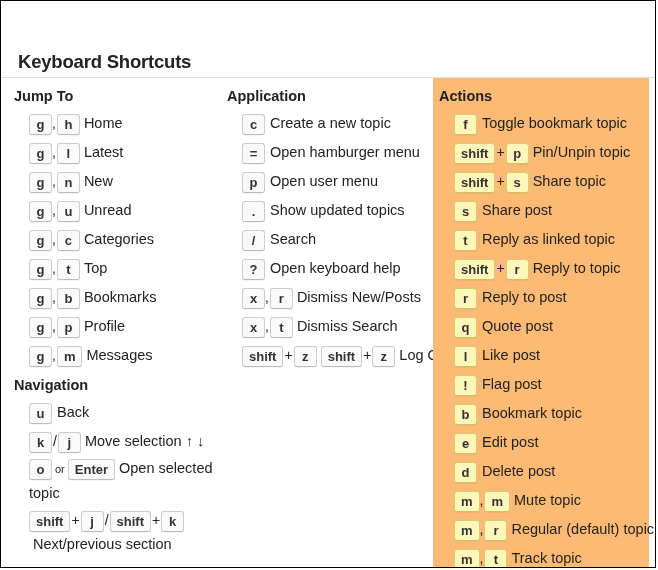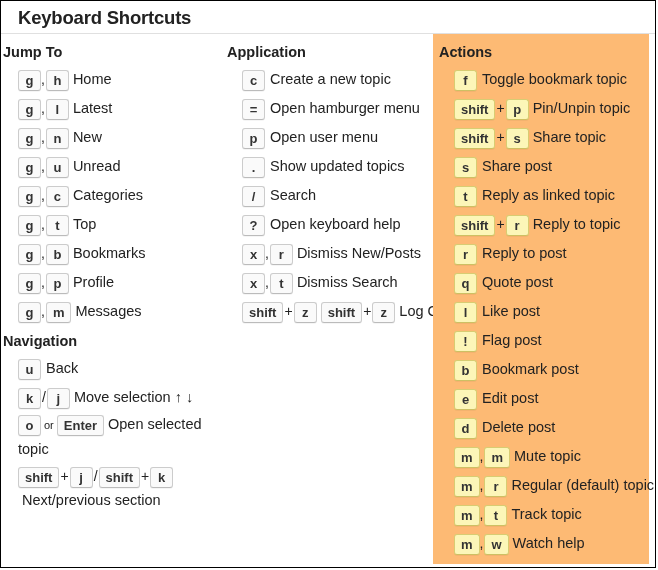--- a/index.html
+++ b/index.html
@@ -22,20 +22,21 @@
     background: #ffffff;
     overflow: hidden;
   }
   
   #modal-header {
     height: 33px;
     box-sizing: border-box;
     border-bottom: 1px solid #e0e0e0;
     padding: 6px 0 0 17px;
     background: #ffffff;
+    margin-top: 44px;
   }
   #modal-title {
     font-size: 18.5px;
     font-weight: bold;
     color: #222222;
     letter-spacing: -0.2px;
     line-height: 22px;
   }
   
   #columns {
@@ -43,21 +44,21 @@
     height: 534px;
   }
   .column {
     position: absolute;
     top: 0;
     box-sizing: border-box;
   }
   #col-jump {
     left: 0;
     width: 222px;
-    padding: 9px 0 0 2px;
+    padding: 9px 0 0 13px;
   }
   #col-app {
     left: 222px;
     width: 210px;
     padding: 9px 0 0 4px;
   }
   #col-actions {
     left: 432px;
     width: 216px;
     padding: 9px 0 6px 6px;
@@ -181,21 +182,21 @@
           <li><kbd>f</kbd><span class="lbl">Toggle bookmark topic</span></li>
           <li><kbd>shift</kbd><span class="sep sep-plus">+</span><kbd>p</kbd><span class="lbl-tight">Pin/Unpin topic</span></li>
           <li><kbd>shift</kbd><span class="sep sep-plus">+</span><kbd>s</kbd><span class="lbl-tight">Share topic</span></li>
           <li><kbd>s</kbd><span class="lbl">Share post</span></li>
           <li><kbd>t</kbd><span class="lbl">Reply as linked topic</span></li>
           <li><kbd>shift</kbd><span class="sep sep-plus">+</span><kbd>r</kbd><span class="lbl-tight">Reply to topic</span></li>
           <li><kbd>r</kbd><span class="lbl">Reply to post</span></li>
           <li><kbd>q</kbd><span class="lbl">Quote post</span></li>
           <li><kbd>l</kbd><span class="lbl">Like post</span></li>
           <li><kbd>!</kbd><span class="lbl">Flag post</span></li>
-          <li><kbd>b</kbd><span class="lbl">Bookmark post</span></li>
+          <li><kbd>b</kbd><span class="lbl">Bookmark topic</span></li>
           <li><kbd>e</kbd><span class="lbl">Edit post</span></li>
           <li><kbd>d</kbd><span class="lbl">Delete post</span></li>
           <li><kbd>m</kbd><span class="sep sep-comma">,</span><kbd>m</kbd><span class="lbl-tight">Mute topic</span></li>
           <li><kbd>m</kbd><span class="sep sep-comma">,</span><kbd>r</kbd><span class="lbl-tight">Regular (default) topic</span></li>
           <li><kbd>m</kbd><span class="sep sep-comma">,</span><kbd>t</kbd><span class="lbl-tight">Track topic</span></li>
           <li><kbd>m</kbd><span class="sep sep-comma">,</span><kbd>w</kbd><span class="lbl-tight">Watch help</span></li>
         </ul>
     </div>
 
   </div>

